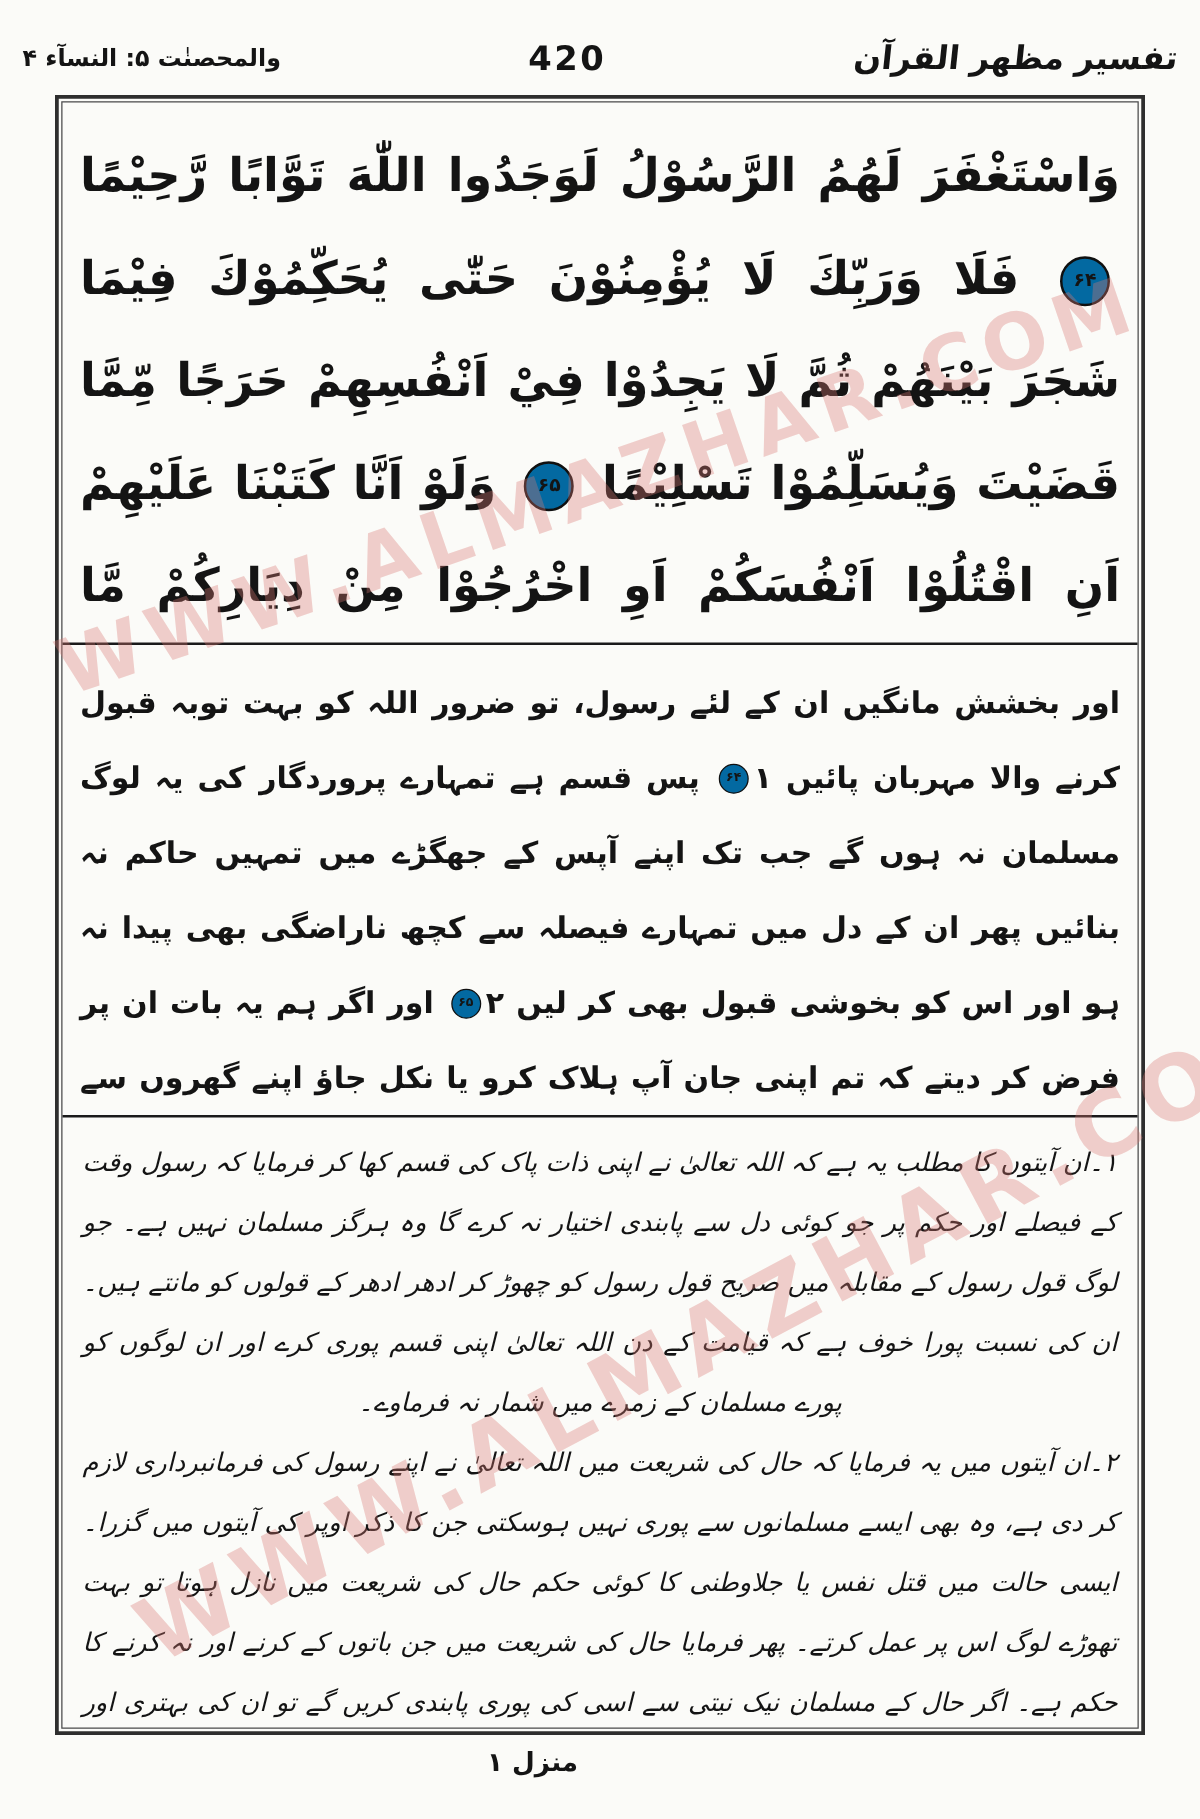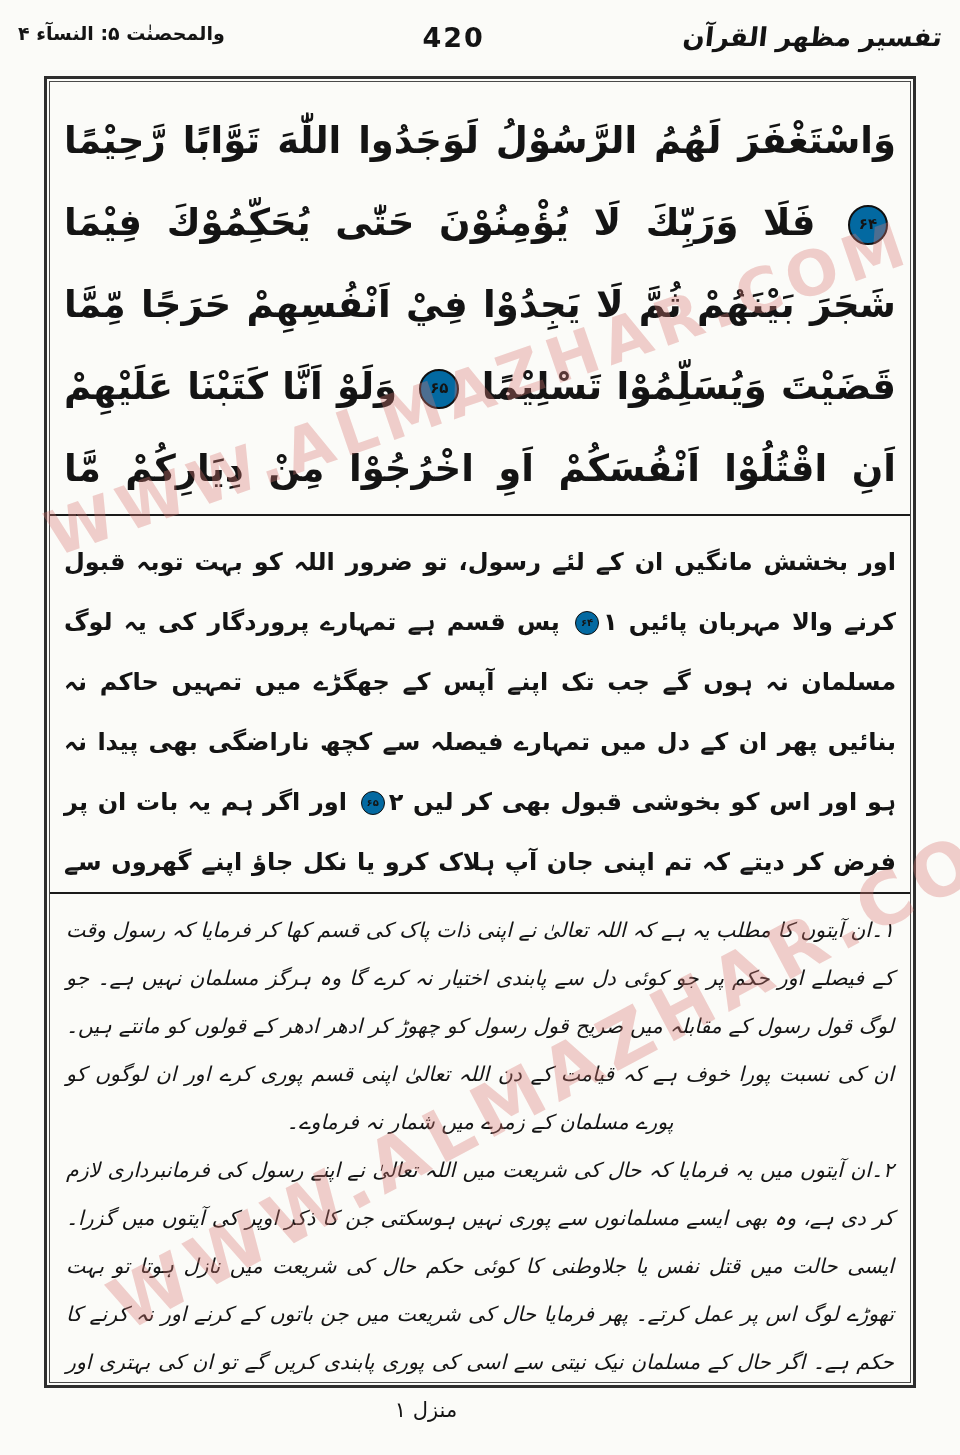--- a/index.html
+++ b/index.html
@@ -4,21 +4,21 @@
 <style>
   html,body{margin:0;padding:0;}
   body{
     width:960px;height:1455px;position:relative;overflow:hidden;
     background:#fbfbf8;color:#141414;
     font-family:"DejaVu Sans",sans-serif;
   }
   
   .header{
     position:absolute;top:22px;left:0;width:960px;height:50px;
-    display:flex;flex-direction:row;align-items:flex-start;
+    display:flex;flex-direction:row;align-items:center;
     justify-content:space-between;direction:ltr;
     padding:0 18px;box-sizing:border-box;
   }
   .hdr-left{font-size:19px;font-weight:bold;direction:rtl;}
   .hdr-center{font-size:27px;font-weight:bold;letter-spacing:2px;}
   .hdr-right{font-size:26px;font-weight:bold;direction:rtl;transform:skewX(-6deg);}
   
   .main-box{
     position:absolute;left:44px;top:76px;width:872px;height:1312px;
     border:3px solid #2e2e2e;box-sizing:border-box;background:transparent;
@@ -55,21 +55,21 @@
     display:inline-flex;align-items:center;justify-content:center;
     border:2.5px solid #101010;border-radius:50%;
     vertical-align:middle;margin:0 8px;background:#0369a1;
     font-weight:bold;
   }
   .vmark.big{width:36px;height:36px;font-size:15px;line-height:1;}
   .vmark.small{width:22px;height:22px;font-size:10px;line-height:1;border-width:1.5px;margin:0 4px;}
   
   .footer{
     position:absolute;left:0;top:1398px;width:852px;
-    text-align:center;font-size:21px;font-weight:normal;
+    text-align:center;font-size:21px;font-weight:bold;
   }
   
   .watermark{
     position:absolute;z-index:5;pointer-events:none;
     font-weight:bold;opacity:0.34;white-space:nowrap;direction:ltr;
     transform-origin:0 50%;
   }
   .wm1{left:48px;top:500px;font-size:62px;letter-spacing:7px;transform:rotate(-19deg);}
   .wm2{left:115px;top:1268px;font-size:72px;letter-spacing:8px;transform:rotate(-28deg);}
 </style>

